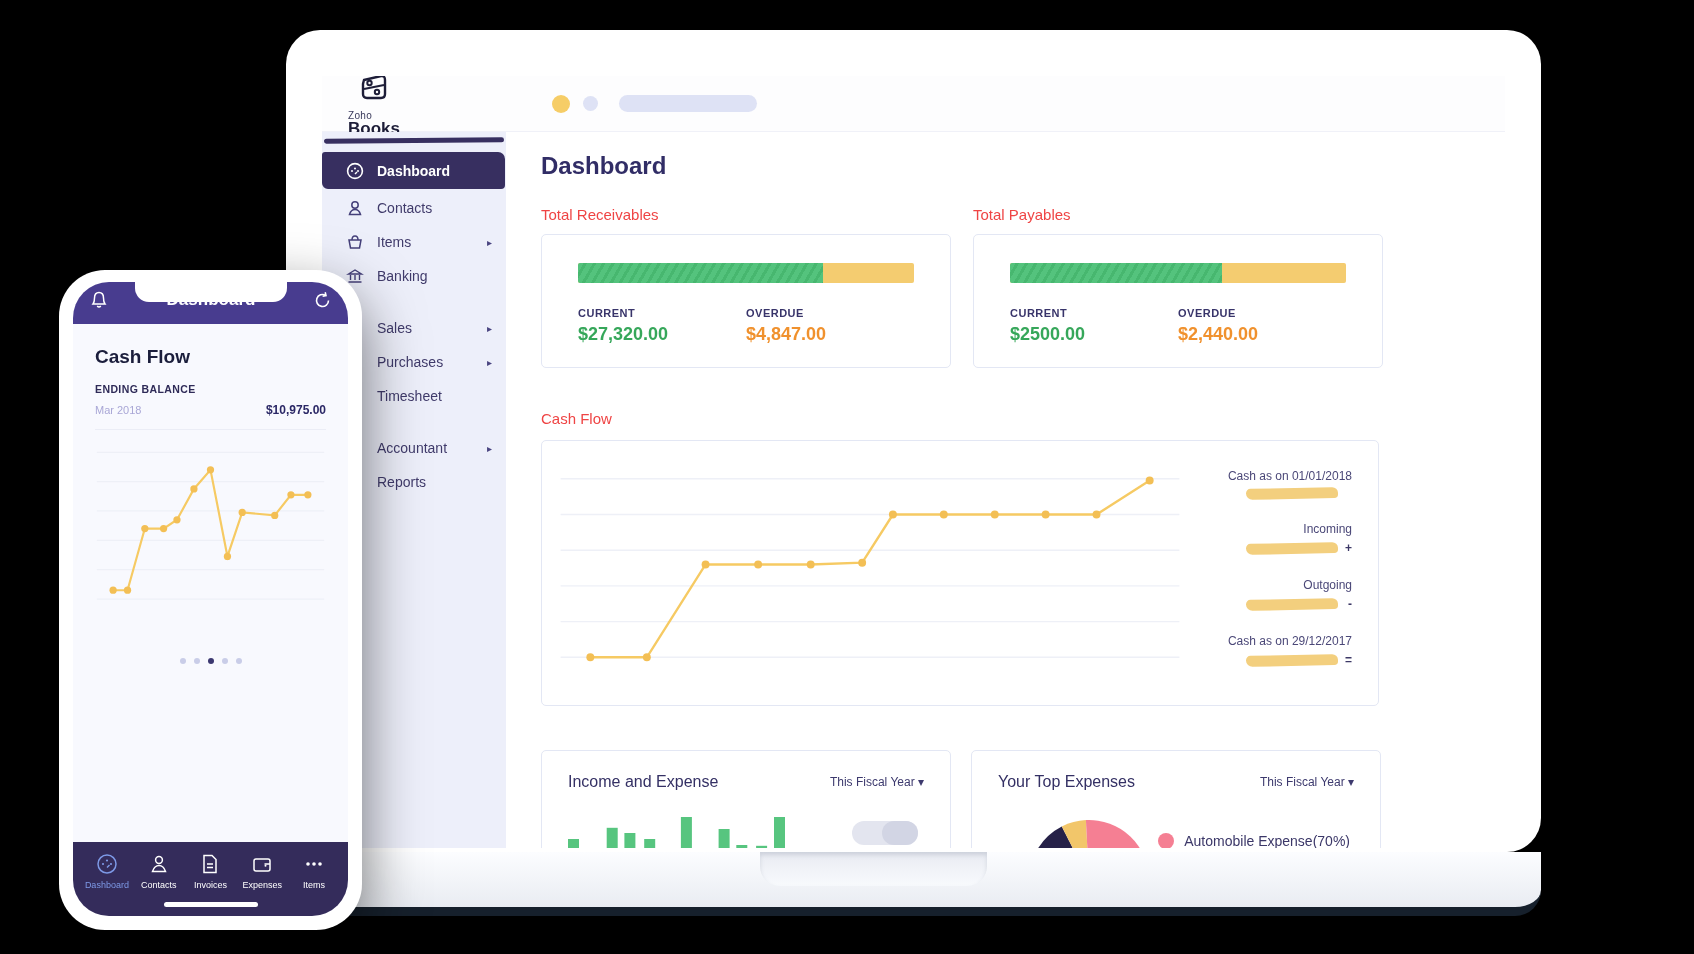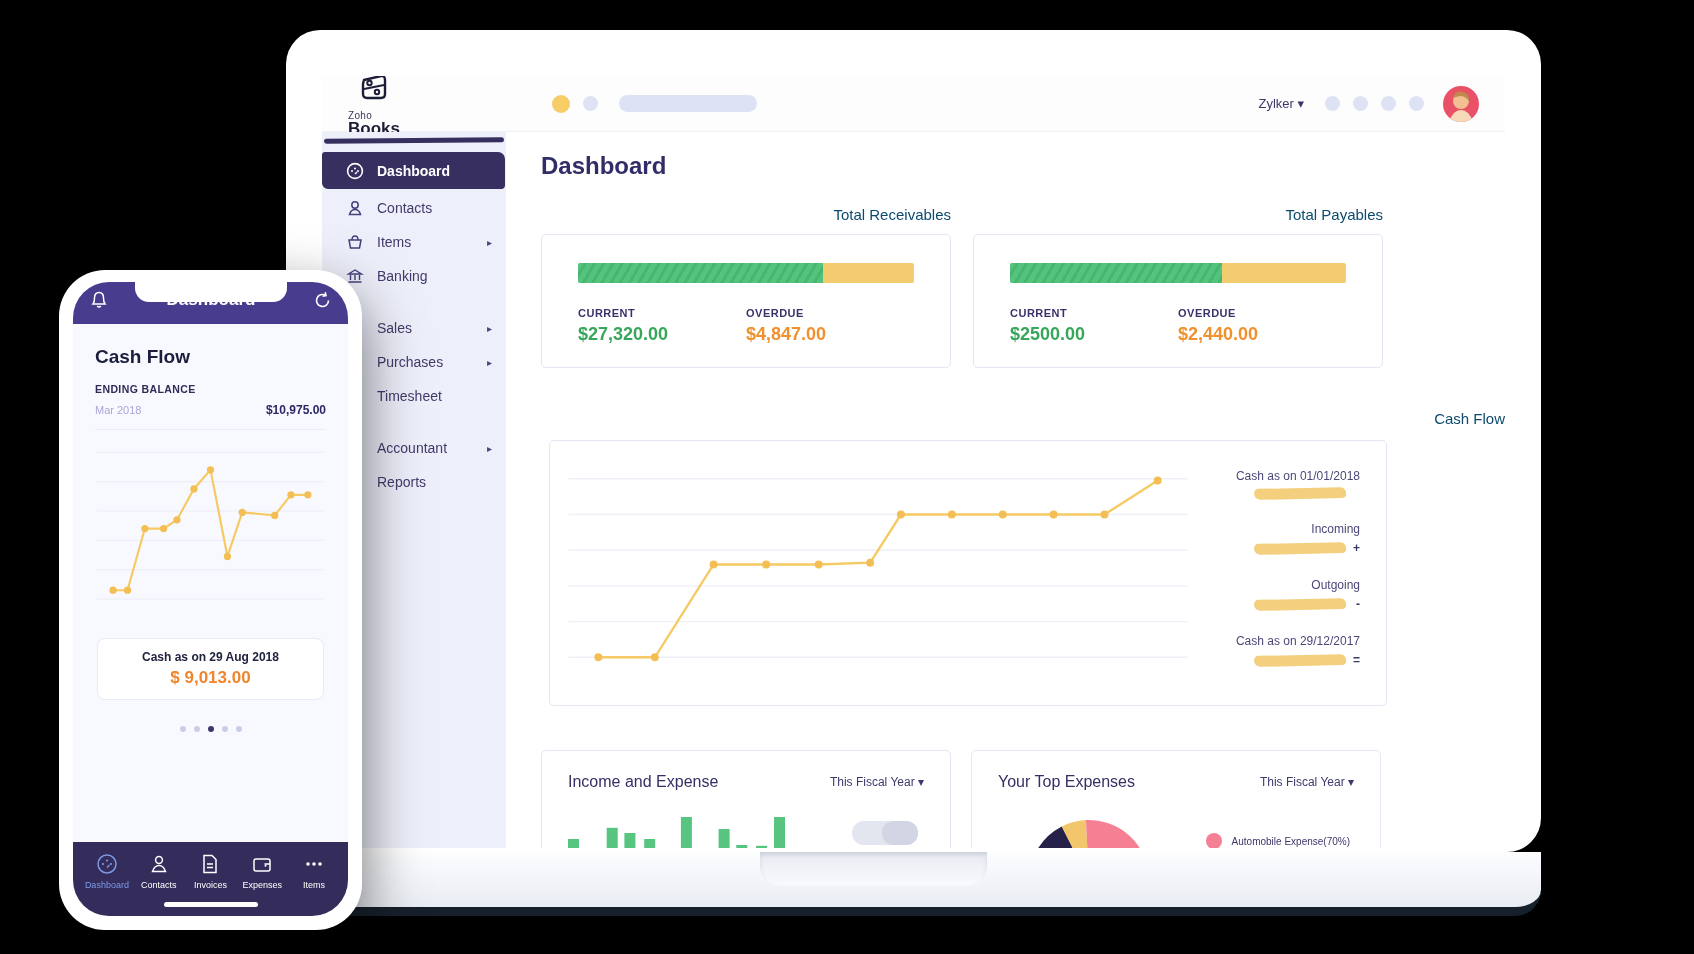--- a/index.html
+++ b/index.html
@@ -44,55 +44,55 @@
   .sb-item .sb-ic { width:18px; height:18px; color:#45407a; flex:0 0 18px; }
   .sb-item.active { background:#372f60; color:#fff; font-weight:700; height:37px;
     border-radius:3px 7px 4px 6px; margin:0 1px 2px 0; }
   .sb-item.active .sb-ic { color:#fff; }
   .sb-arrow { margin-left:auto; font-size:10px; color:#4a4480; }
   .sb-gap { height:18px; }
 
   
   .main { flex:1; padding:20px 0 0 35px; min-width:0; }
   .page-title { font-size:24px; font-weight:700; color:#312d66; }
-  .sec-label { font-size:15px; color:#0c4a6e;text-align:right; }
+  .sec-label { font-size:15px; color:#ef4444; }
   .cards-row { display:flex; gap:22px; margin-top:26px; }
   .sum-col { width:410px; }
   .card { border:1px solid #e3e7f4; border-radius:5px; background:#fff; }
   .sum-card { margin-top:11px; padding:28px 36px 22px; }
   .pbar { height:20px; border-radius:2px; background:#f4cc70; overflow:hidden; }
   .pbar-fill { height:100%; background:repeating-linear-gradient(120deg,#54c37d 0 5px,#47b76f 5px 8px); }
   .amt-row { display:flex; margin-top:24px; }
   .amt-col { width:50%; }
   .amt-label { font-size:11px; font-weight:700; letter-spacing:.5px; color:#38346a; }
   .amt-val { font-size:18px; font-weight:700; margin-top:5px; }
   .amt-green { color:#36a75a; } .amt-orange { color:#f0912d; }
 
   .cf-section { margin-top:42px; }
-  .cf-card { margin-top:13px; width:838px; height:266px; display:flex; padding:14px 8px 10px 14px;margin-left:8px; }
+  .cf-card { margin-top:13px; width:838px; height:266px; display:flex; padding:14px 8px 10px 14px; }
   .cf-chart { flex:1; }
   .cf-legend { width:186px; padding:14px 18px 0 0; }
   .leg-row { text-align:right; margin-bottom:23px; }
   .leg-label { font-size:12px; color:#4b4878; }
   .leg-sub { display:flex; justify-content:flex-end; align-items:center; gap:6px; margin-top:5px; }
   .scribble { width:92px; height:11px; background:#f3cf7e; border-radius:7px 9px 6px 10px; transform:rotate(-1.2deg); }
   .leg-sym { font-size:12px; font-weight:700; color:#3c3866; width:8px; }
 
   .bottom-row { display:flex; gap:20px; margin-top:44px; }
   .bt-card { width:410px; height:160px; padding:22px 26px 0; }
   .bt-head { display:flex; justify-content:space-between; align-items:center; }
   .bt-title { font-size:16px; color:#343064; }
   .bt-filter { font-size:12px; color:#3d3a6e; cursor:pointer; }
   .ie-body { display:flex; align-items:flex-end; margin-top:26px; }
   .toggle { width:66px; height:24px; border-radius:12px; background:#e3e5ef; position:relative; margin:0 6px 4px auto; cursor:pointer; }
   .toggle-knob { position:absolute; right:0; top:0; width:36px; height:24px; border-radius:12px; background:#d2d5e4; }
   .te-body { display:flex; align-items:flex-start; margin-top:24px; }
   .te-legend { display:flex; align-items:center; gap:10px; margin:18px 4px 0 auto; }
   .te-dot { width:16px; height:16px; border-radius:50%; background:#f57f93; }
-  .te-text { font-size:10px; color:#3b3768; }
+  .te-text { font-size:14px; color:#3b3768; }
 
   
   .phone { position:absolute; left:59px; top:270px; width:303px; height:660px;
     background:#fff; border-radius:46px; box-shadow:0 24px 60px rgba(0,0,0,.55); z-index:5; }
   .phone-screen { position:absolute; left:14px; top:12px; right:14px; bottom:14px;
     border-radius:36px; overflow:hidden; background:#f8f9fe; display:flex; flex-direction:column; }
   .ph-header { background:#483c8f; color:#fff; position:relative; }
   .ph-status { height:26px; display:flex; align-items:flex-end; padding:0 16px 2px; }
   .ph-time { font-size:10px; font-weight:600; }
   .ph-sb-icons { margin-left:auto; display:flex; align-items:center; gap:5px; }
@@ -142,36 +142,20 @@
             <circle cx="18" cy="20" r="2.2" fill="none" stroke="#1d1d38" stroke-width="2"></circle>
           </svg>
           <div class="logo-text">
             <div class="zoho">Zoho</div>
             <div class="books">Books</div>
           </div>
         </div>
         <div class="tb-dot-y"></div>
         <div class="tb-dot-l"></div>
         <div class="tb-pill"></div>
-        <div class="tb-right">
-          <div class="tb-account">
-            <span>Zylker</span> <span>▾</span>
-          </div>
-          <div class="tb-circle"></div>
-          <div class="tb-circle"></div>
-          <div class="tb-circle"></div>
-          <div class="tb-circle"></div>
-          <div class="avatar">
-            <svg width="36" height="34" viewBox="0 0 36 34">
-              <circle cx="18" cy="13" r="8" fill="#f3bf93"></circle>
-              <path d="M10 10 Q12 2 20 4 Q27 5.5 26 13 Q22 8 17 8 Q12 9 10 10Z" fill="#c08a4e"></path>
-              <path d="M6 34 Q10 22 18 22 Q26 22 30 34 Z" fill="#f6d9b8"></path>
-            </svg>
-          </div>
-        </div>
       </div>
 
       <div class="body-row">
 
         <div class="sidebar">
           <div class="sb-scribble"></div>
 
           <div class="sb-item active">
             <svg class="sb-ic" viewBox="0 0 18 18">
               <circle cx="9" cy="9" r="7.4" fill="none" stroke="currentColor" stroke-width="1.6"></circle>
@@ -435,24 +419,20 @@
             <circle cx="90.5" cy="86.5" r="4" fill="#f3bf55"></circle>
             <circle cx="109.2" cy="52.5" r="4" fill="#f3bf55"></circle>
             <circle cx="127.5" cy="31.4" r="4" fill="#f3bf55"></circle>
             <circle cx="146.2" cy="127.0" r="4" fill="#f3bf55"></circle>
             <circle cx="162.5" cy="78.4" r="4" fill="#f3bf55"></circle>
             <circle cx="198.4" cy="81.7" r="4" fill="#f3bf55"></circle>
             <circle cx="216.3" cy="59.0" r="4" fill="#f3bf55"></circle>
             <circle cx="235.0" cy="59.0" r="4" fill="#f3bf55"></circle>
           </svg>
 
-        <div class="ph-cash-card">
-          <div class="ph-cc-label">Cash as on 29 Aug 2018</div>
-          <div class="ph-cc-amt">$ 9,013.00</div>
-        </div>
 
         <div class="ph-dots">
           <div class="ph-dot"></div>
           <div class="ph-dot"></div>
           <div class="ph-dot active"></div>
           <div class="ph-dot"></div>
           <div class="ph-dot"></div>
         </div>
 
         <div class="ph-nav" style="margin:auto -22px 0;">

